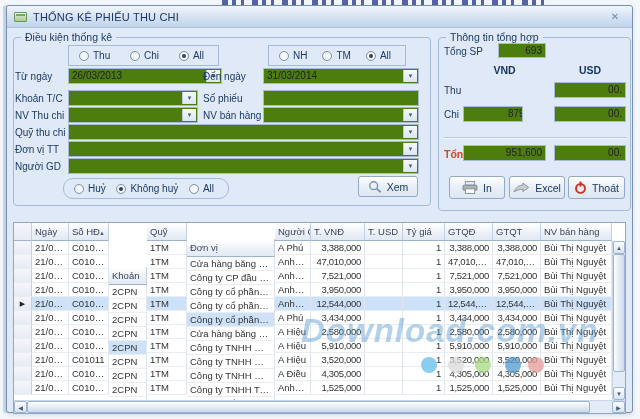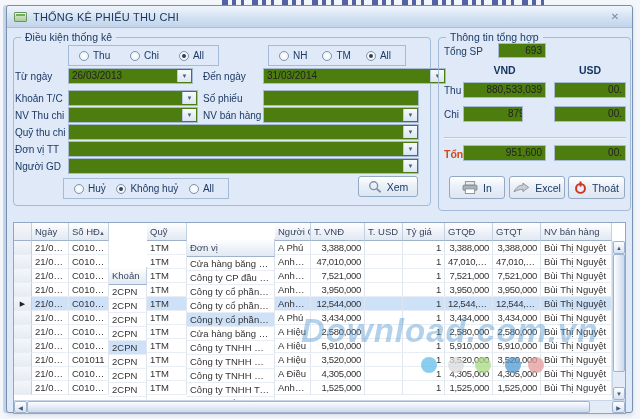--- a/index.html
+++ b/index.html
@@ -107,42 +107,42 @@
           <span class="rb"></span>
           <span class="rlabel">TM</span>
         </label>
       <label class="ropt">
           <span class="rb on"></span>
           <span class="rlabel">All</span>
         </label>
     </div>
 
     <span class="lbl" style="left:8px;top:65px;">Từ ngày</span>
-    <div class="field" style="left:61px;top:62px;width:125px;"><span>26/03/2013</span><span class="drop">▼</span></div>
+    <div class="field" style="left:61px;top:62px;width:154px;"><span>26/03/2013</span><span class="drop">▼</span></div>
     <span class="lbl" style="left:196px;top:65px;">Đến ngày</span>
-    <div class="field" style="left:256px;top:62px;width:183px;"><span>31/03/2014</span><span class="drop">▼</span></div>
+    <div class="field" style="left:256px;top:62px;width:156px;"><span>31/03/2014</span><span class="drop">▼</span></div>
 
     <span class="lbl" style="left:8px;top:87px;">Khoản T/C</span>
     <div class="field" style="left:61px;top:84px;width:130px;"><span></span><span class="drop">▼</span></div>
     <span class="lbl" style="left:196px;top:87px;">Số phiếu</span>
     <div class="field" style="left:256px;top:84px;width:156px;"><span></span></div>
 
     <span class="lbl" style="left:8px;top:104px;">NV Thu chi</span>
     <div class="field" style="left:61px;top:101px;width:130px;"><span></span><span class="drop">▼</span></div>
     <span class="lbl" style="left:196px;top:104px;">NV bán hàng</span>
     <div class="field" style="left:256px;top:101px;width:156px;"><span></span><span class="drop">▼</span></div>
 
     <span class="lbl" style="left:8px;top:121px;">Quỹ thu chi</span>
     <div class="field" style="left:61px;top:118px;width:351px;"><span></span><span class="drop">▼</span></div>
     <span class="lbl" style="left:8px;top:138px;">Đơn vị TT</span>
     <div class="field" style="left:61px;top:135px;width:351px;"><span></span><span class="drop">▼</span></div>
     <span class="lbl" style="left:8px;top:155px;">Người GD</span>
     <div class="field" style="left:61px;top:152px;width:351px;"><span></span><span class="drop">▼</span></div>
 
-    <div class="rgroup" style="left:56px;top:172px;width:166px;">
+    <div class="rgroup" style="left:56px;top:172px;width:166px;border-radius:10px;">
       <label class="ropt">
           <span class="rb"></span>
           <span class="rlabel">Huỷ</span>
         </label>
       <label class="ropt">
           <span class="rb on"></span>
           <span class="rlabel">Không huỷ</span>
         </label>
       <label class="ropt">
           <span class="rb"></span>
@@ -161,21 +161,20 @@
     <div class="gbox" style="left:431px;top:31px;width:193px;height:174px;"></div>
     <span class="legend" style="left:439px;top:25px;">Thông tin tổng hợp</span>
 
     <span class="lbl" style="left:437px;top:40px;">Tổng SP</span>
     <div class="field num" style="left:491px;top:37px;width:48px;height:15px;"><span>693</span></div>
 
     <div class="hdrcur" style="left:456px;top:58px;width:83px;">VND</div>
     <div class="hdrcur" style="left:547px;top:58px;width:72px;">USD</div>
 
     <span class="lbl" style="left:437px;top:79px;">Thu</span>
-    <div class="field num" style="left:456px;top:76px;width:83px;"><span>880,533,039</span></div>
     <div class="field num" style="left:547px;top:76px;width:72px;"><span>00.</span></div>
 
     <span class="lbl" style="left:437px;top:103px;">Chi</span>
     <div class="field num" style="left:456px;top:100px;width:60px;padding-left:44px;"><span>879,581,439</span></div>
     <div class="field num" style="left:547px;top:100px;width:72px;"><span>00.</span></div>
 
     <div class="sep" style="left:437px;top:131px;width:182px;"></div>
 
     <span class="tonglbl" style="left:437px;top:142px;">Tổng</span>
     <div class="field num" style="left:456px;top:139px;width:83px;"><span>951,600</span></div>

